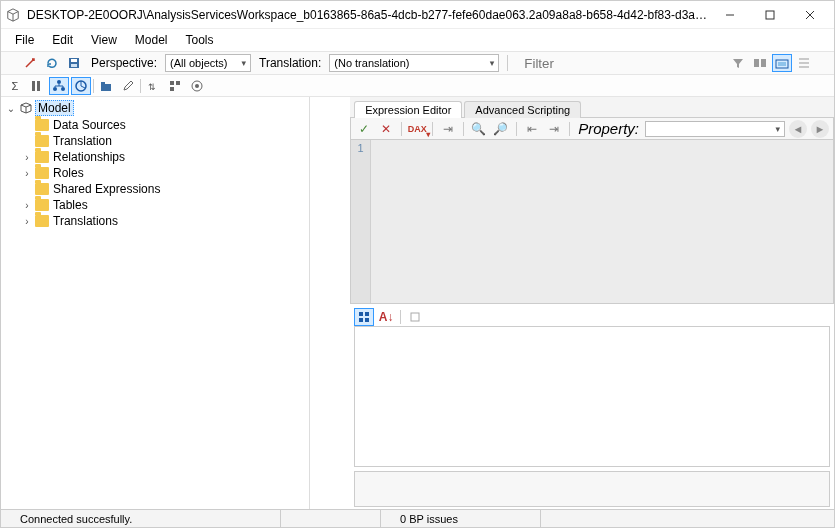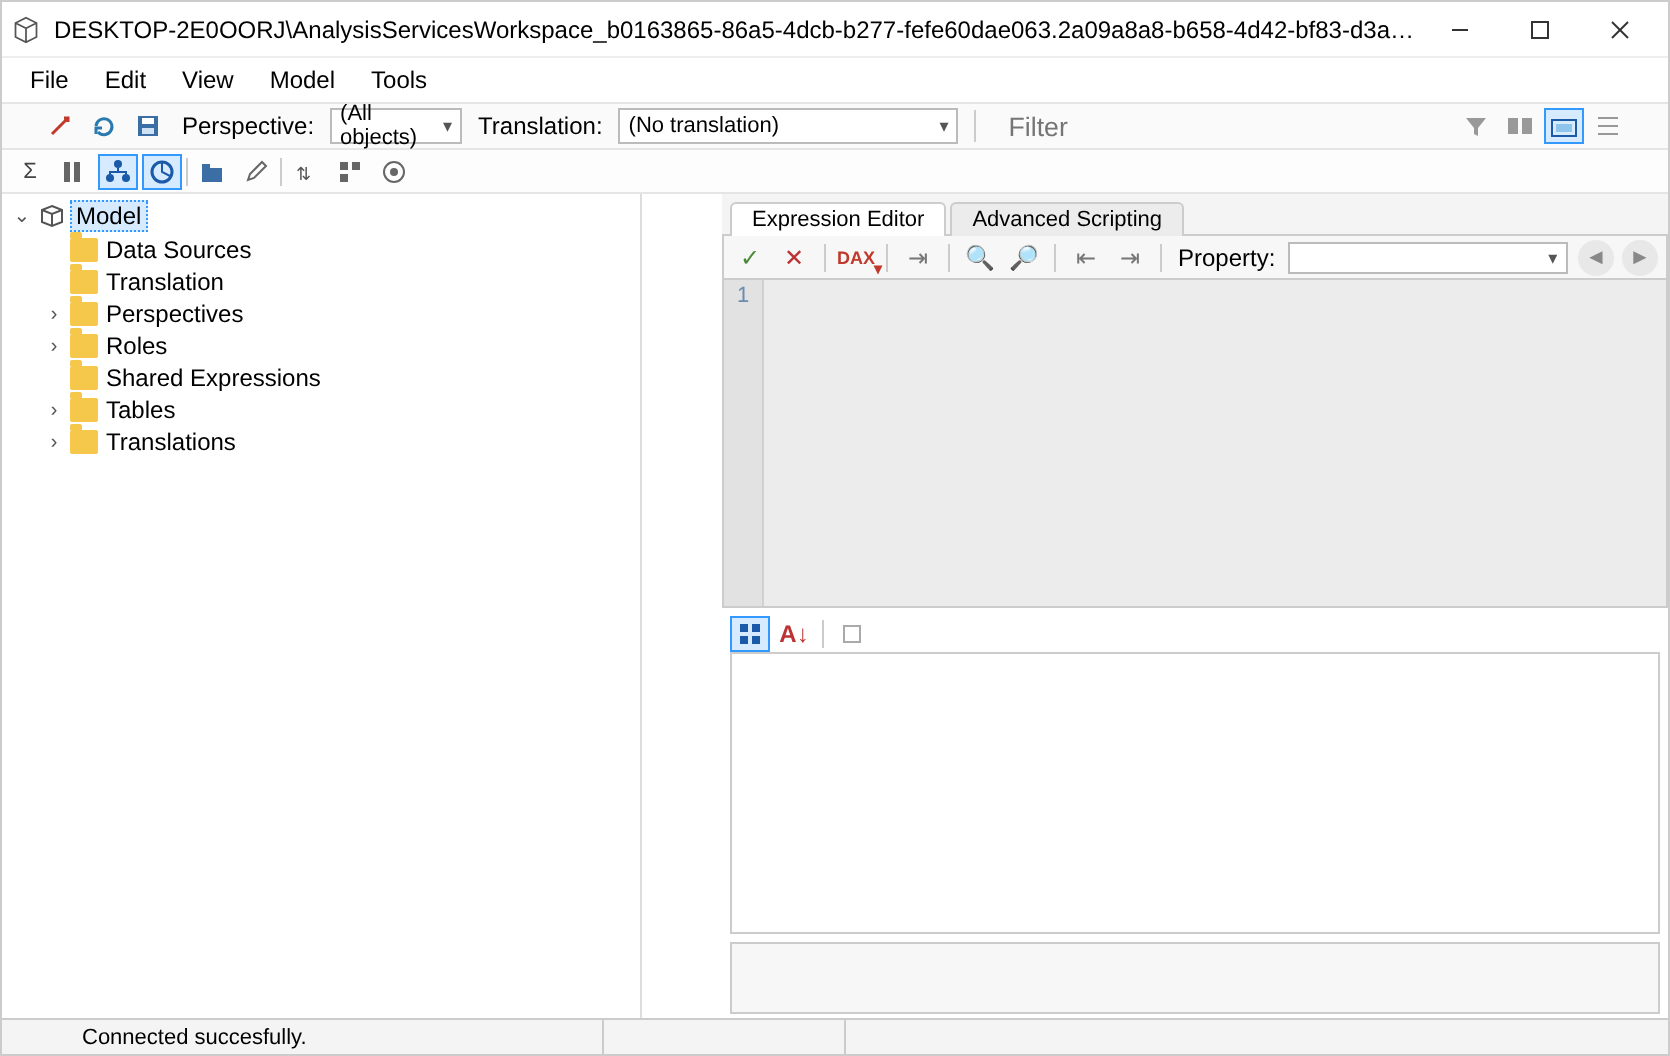--- a/index.html
+++ b/index.html
@@ -170,21 +170,21 @@
     border:1px solid #ccc;
     border-bottom:none;
     background:#f7f7f7;
     padding:0 4px;
     gap:4px;
   }
   .expr-toolbar .et {
     width:18px;height:18px;display:flex;align-items:center;justify-content:center;font-size:12px;color:#777;
   }
   .expr-toolbar .sep { width:1px;height:14px;background:#ccc;margin:0 2px;}
-  .prop-label { font-size:12px; padding:0 2px;}
+  .prop-label { font-size:15px; padding:0 2px;font-style:italic;}
   .prop-combo {
     flex:0 0 140px;
     border:1px solid #bbb;background:#fff;height:16px;display:flex;align-items:center;font-size:11px;padding:0 4px;
   }
   .nav-arrows { margin-left:auto; display:flex; gap:4px;}
   .nav-arrows .na {
     width:18px;height:18px;border-radius:50%;background:#e8e8e8;display:flex;align-items:center;justify-content:center;color:#888;font-size:11px;
   }
   .editor {
     flex:0 0 165px;
@@ -205,21 +205,21 @@
   .prop-grid {
     flex:1;border:1px solid #ccc;background:#fff;margin:0 4px 4px 4px;
   }
   .output {
     height:36px;border:1px solid #ccc;background:#f7f7f7;margin:0 4px 2px 4px;
   }
   
   .statusbar {
     height:18px;border-top:1px solid #ccc;display:flex;align-items:center;font-size:11px;background:#f4f4f4;
   }
-  .status-cell { padding:0 19px; border-right:1px solid #ccc; height:100%; display:flex;align-items:center;margin-left:21px;}
+  .status-cell { padding:0 19px; border-right:1px solid #ccc; height:100%; display:flex;align-items:center;}
   .status-cell.first{flex:0 0 280px;}
   .status-cell.mid{flex:0 0 100px;}
   .status-cell.bp{flex:0 0 160px;}
   .status-cell.last{flex:1;border-right:none;}
 </style>
 </head>
 <body>
 
 <div class="titlebar">
   <span class="app-icon">
@@ -269,21 +269,21 @@
       </svg>
   </span>
   <span class="tool-icon">
     <svg width="14" height="14">
         <rect x="2" y="2" width="10" height="10" fill="#3a6ea5"></rect>
         <rect x="4" y="3" width="6" height="3" fill="#fff"></rect>
         <rect x="4" y="8" width="6" height="3" fill="#cfe2f3"></rect>
       </svg>
   </span>
   <span class="tool-label">Perspective:</span>
-  <div class="combo" style="width:66px">
+  <div class="combo" style="width:86px">
     <span>(All objects)</span>
     <span class="caret">▾</span>
   </div>
   <span class="tool-label">Translation:</span>
   <div class="combo" style="width:170px">
     <span>(No translation)</span>
     <span class="caret">▾</span>
   </div>
   <span style="width:1px;height:16px;background:#ccc;margin:0 4px"></span>
   <input class="filterbox" placeholder="Filter" style="">
@@ -391,21 +391,21 @@
             <span class="node-label">Data Sources</span>
           </li>
           <li>
             <span class="expander"></span>
             <span class="folder-icon"></span>
             <span class="node-label">Translation</span>
           </li>
           <li>
             <span class="expander">›</span>
             <span class="folder-icon"></span>
-            <span class="node-label">Perspectives</span>
+            <span class="node-label">Relationships</span>
           </li>
           <li>
             <span class="expander">›</span>
             <span class="folder-icon"></span>
             <span class="node-label">Roles</span>
           </li>
           <li>
             <span class="expander"></span>
             <span class="folder-icon"></span>
             <span class="node-label">Shared Expressions</span>
@@ -478,14 +478,15 @@
         </span>
     </div>
     <div class="prop-grid"></div>
     <div class="output"></div>
   </div>
 </div>
 
 <div class="statusbar">
   <div class="status-cell first">Connected succesfully.</div>
   <div class="status-cell mid"></div>
+  <div class="status-cell bp">0 BP issues</div>
   <div class="status-cell last"></div>
 </div>
 
 </body></html>

